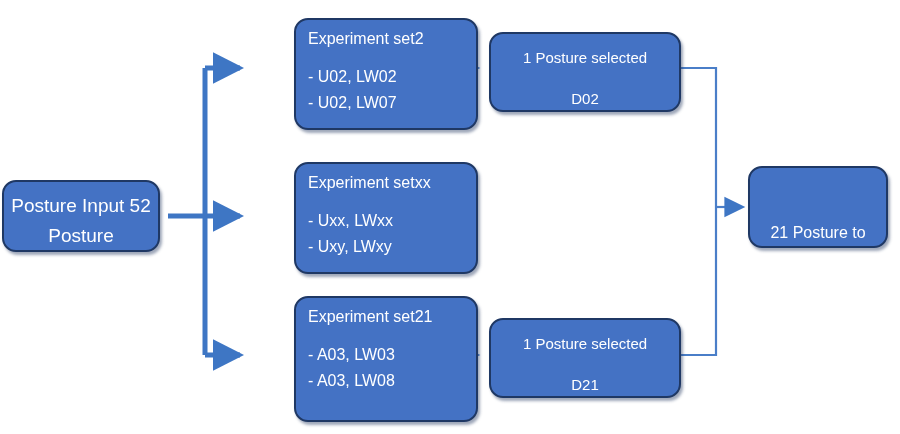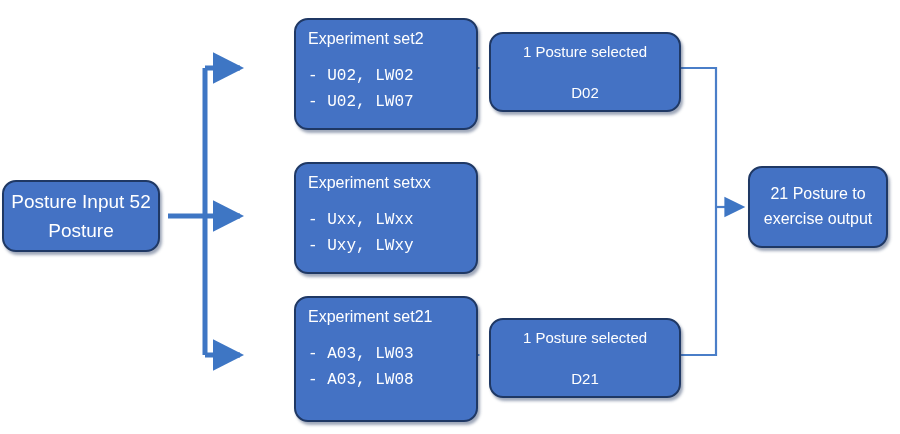--- a/index.html
+++ b/index.html
@@ -29,21 +29,21 @@
     background: #4472C4;
     border: 2.5px solid #1F3864;
     border-radius: 14px;
     color: #ffffff;
     box-shadow: 2px 3px 3px rgba(40,60,100,0.45);
   }
   .node-center {
     display: flex;
     flex-direction: column;
     align-items: center;
-    justify-content: center;
+    justify-content: flex-end;
     text-align: center;
   }
   .node-center .line {
     display: block;
     line-height: 1.55;
     white-space: nowrap;
   }
   .node-list {
     padding: 8px 14px 0 12px;
     margin-left: 40px;
@@ -53,21 +53,20 @@
     white-space: nowrap;
     line-height: 1.35;
   }
   .node-list .items {
     margin-top: 14px;
   }
   .node-list .item {
     display: block;
     white-space: nowrap;
     line-height: 1.62;
-    font-family: Liberation Mono, monospace;
   }
   .fs-19 { font-size: 19px; }
   .fs-16 { font-size: 16px; }
   .fs-15 { font-size: 15px; }
 </style>
 </head>
 <body>
 
 <div id="canvas">
 
@@ -137,16 +136,15 @@
     <span class="line">D02</span>
   </div>
 
   <div class="node node-center fs-15" style="left:489px; top:318px; width:192px; height:80px;">
     <span class="line" style="margin-bottom:18px;">1 Posture selected</span>
     <span class="line">D21</span>
   </div>
 
   <div class="node node-center fs-16" style="left:748px; top:166px; width:140px; height:82px;">
     <span class="line">21 Posture to</span>
-    <span class="line">exercise output</span>
   </div>
 
 </div>
 
 </body></html>

